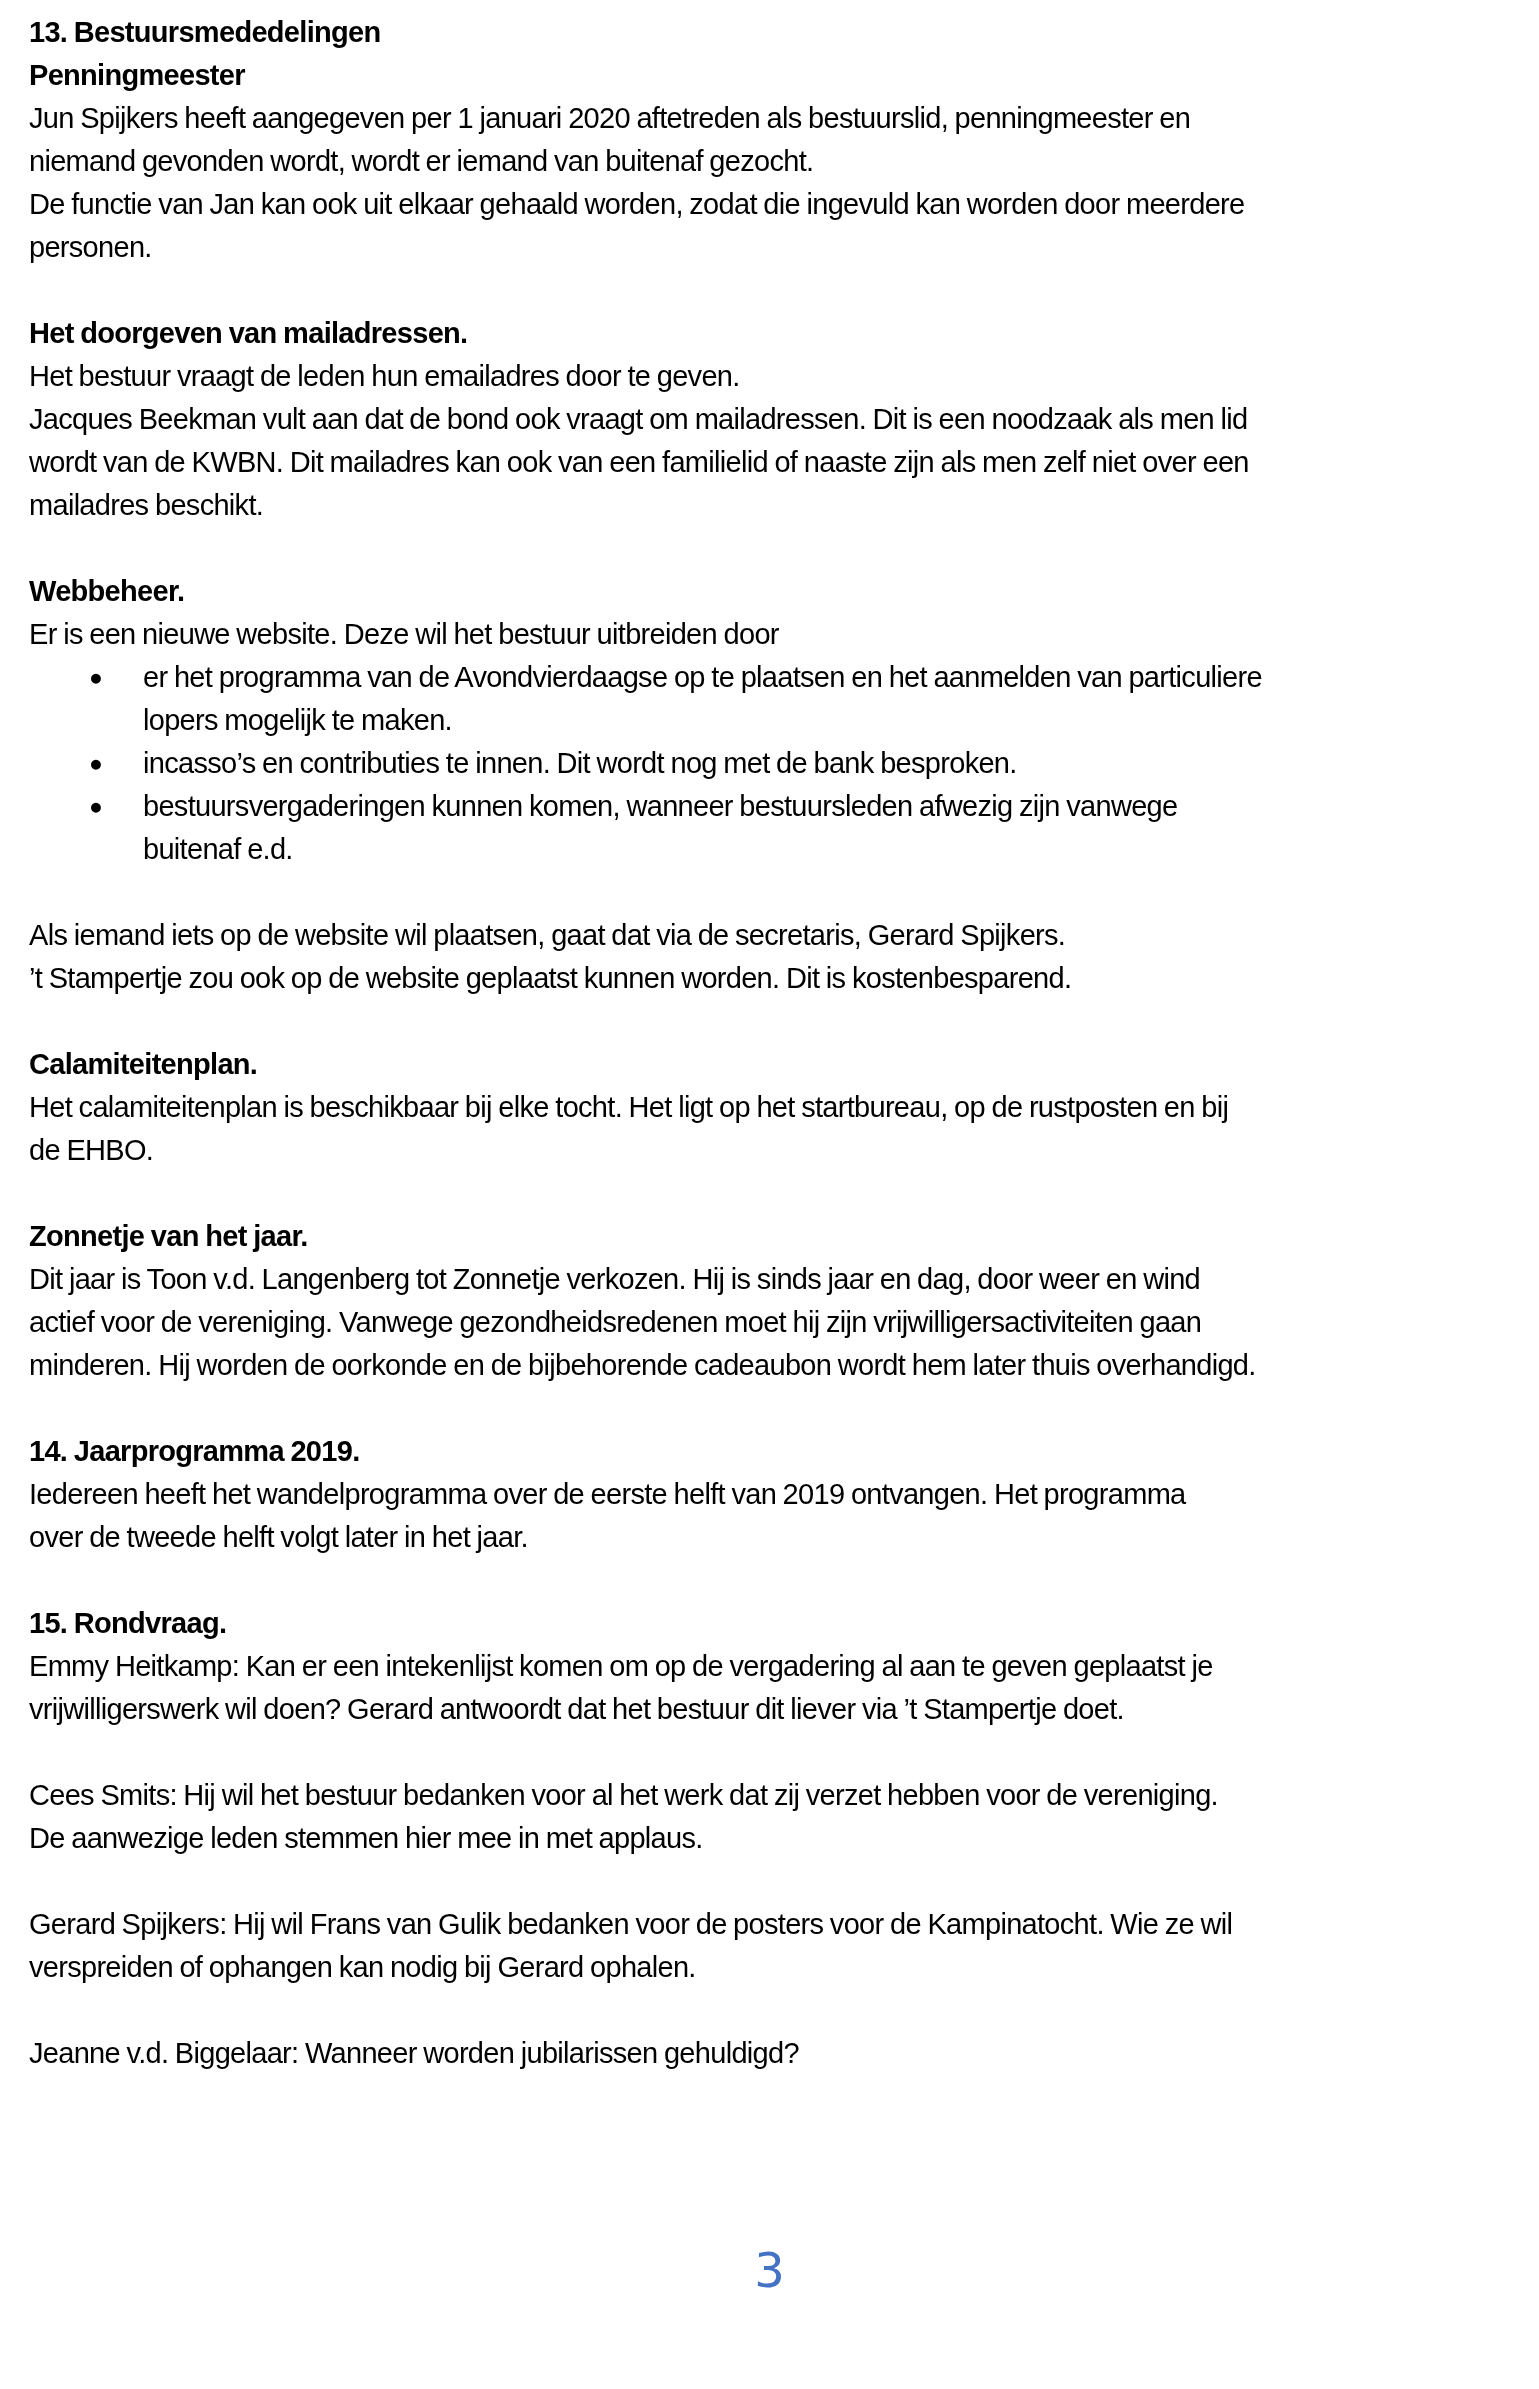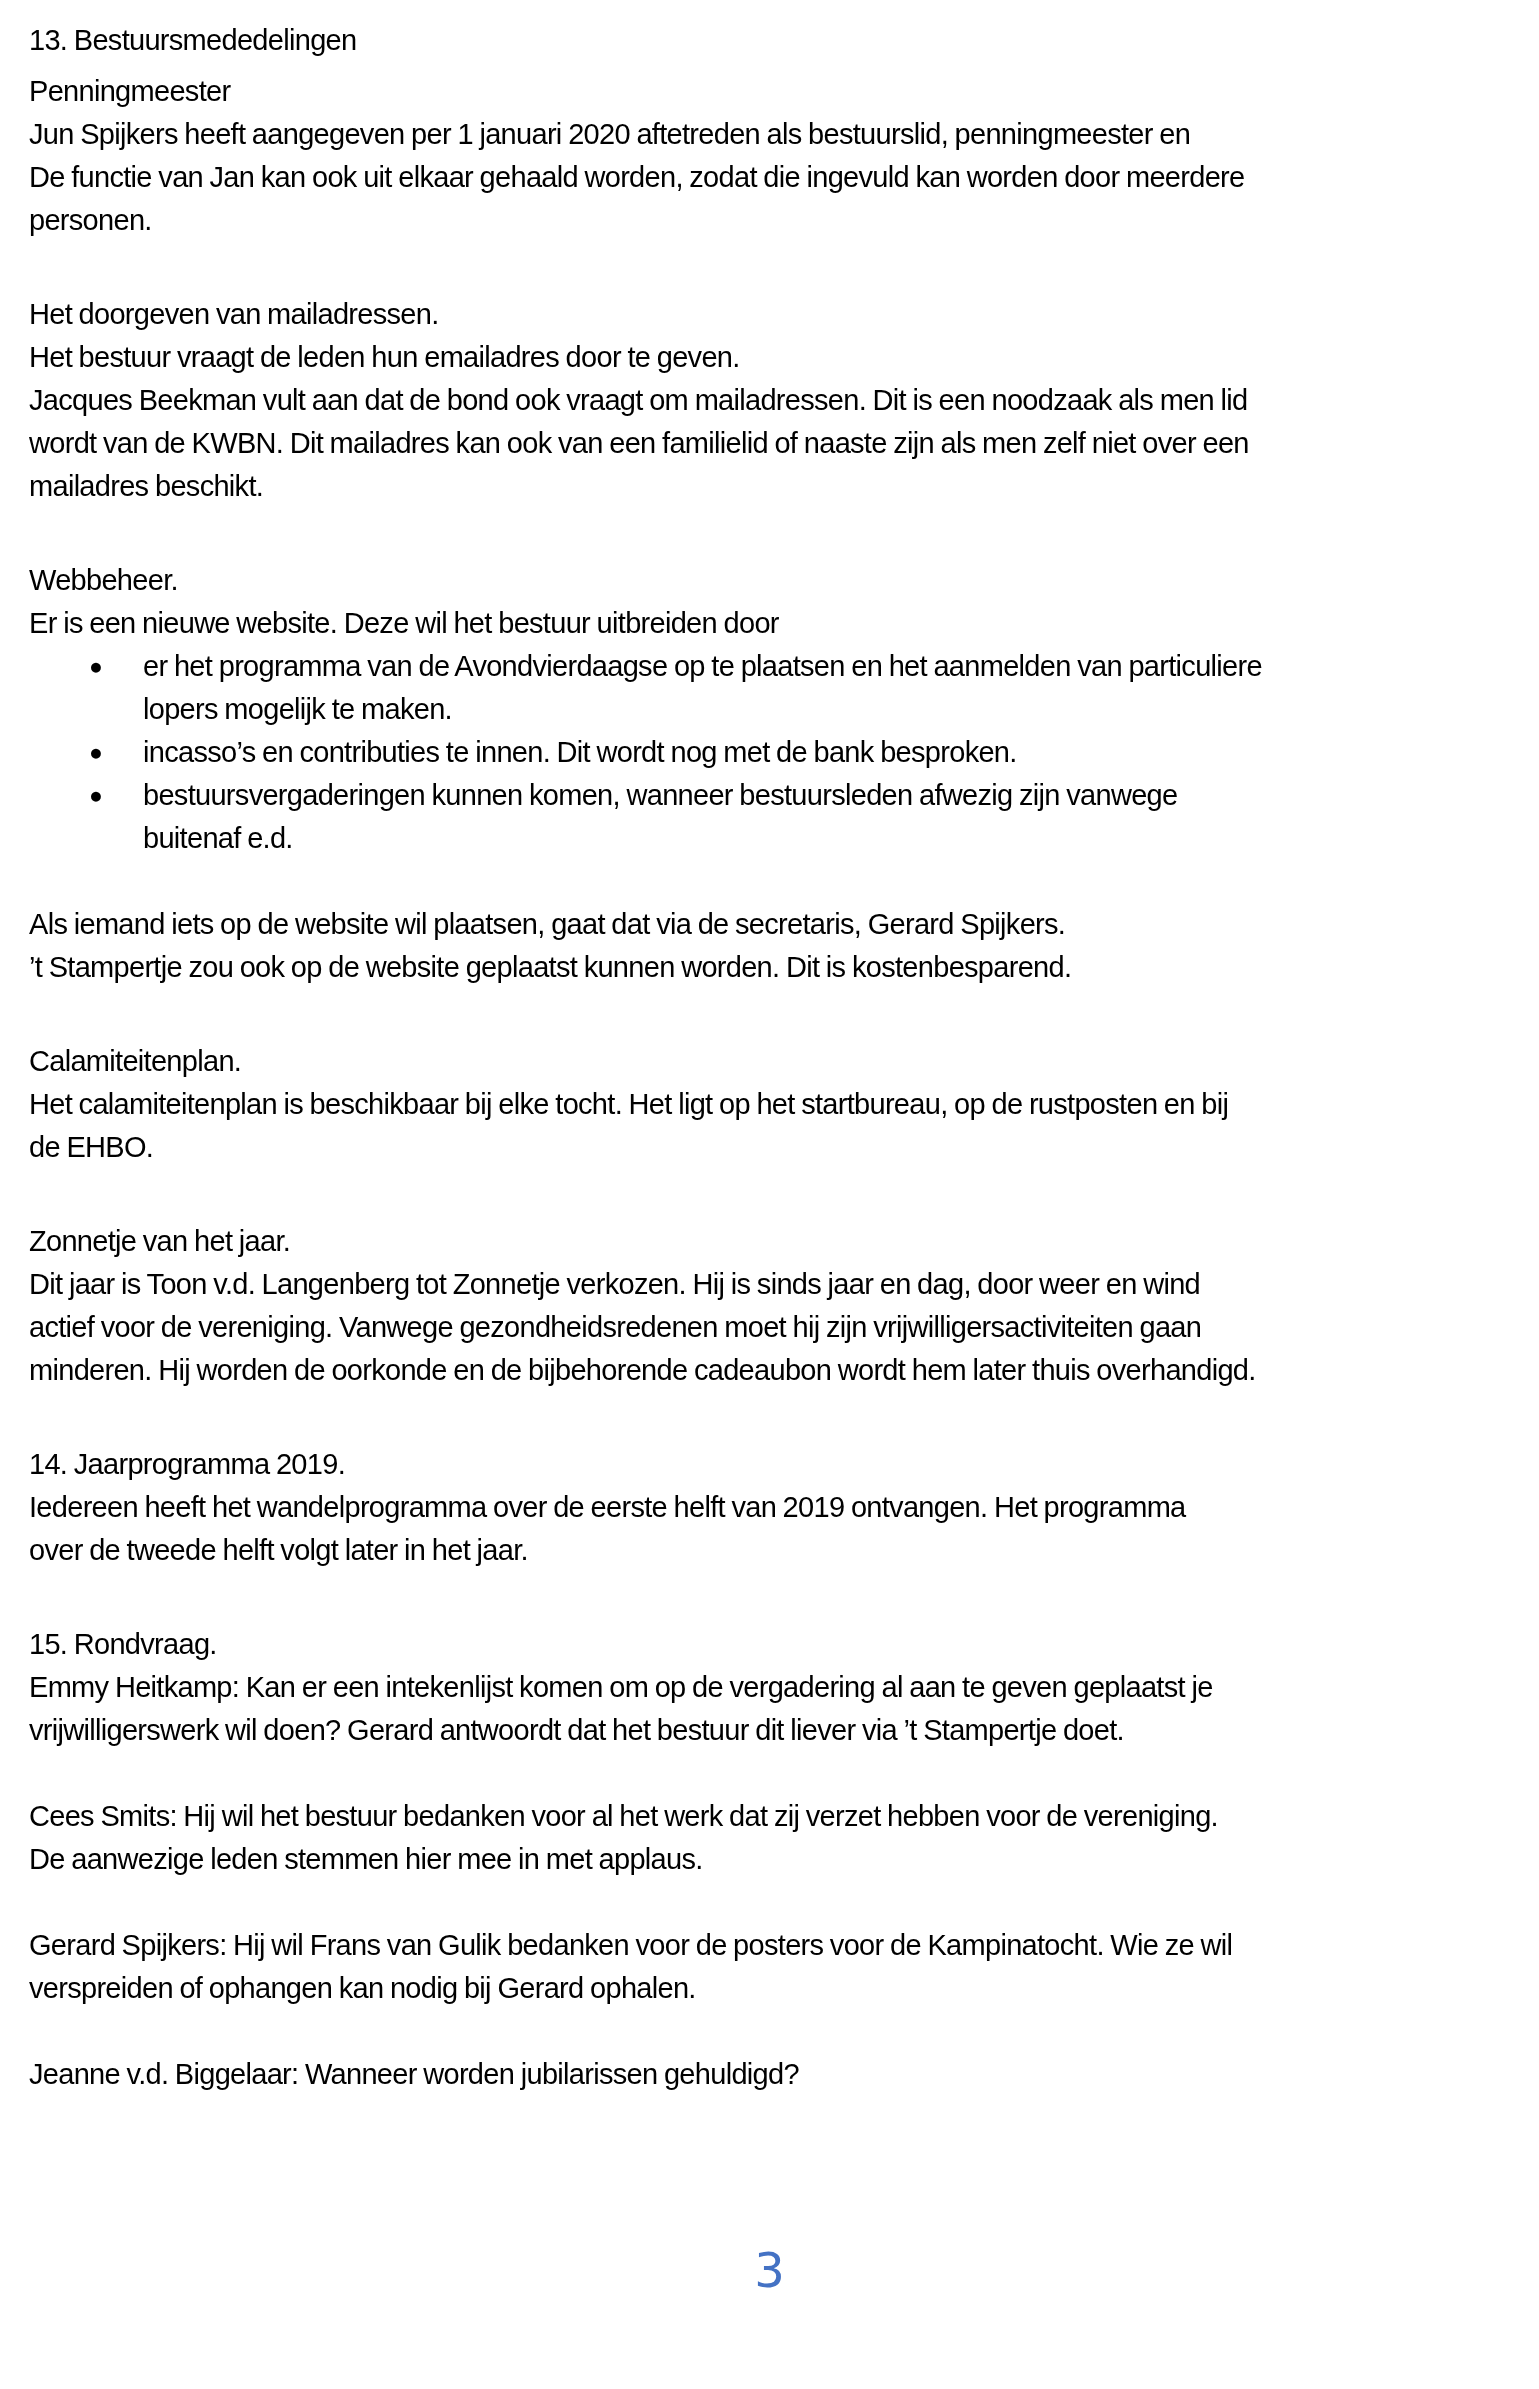--- a/index.html
+++ b/index.html
@@ -23,21 +23,21 @@
     }
     .line {
       display: block;
       height: 43px;
       line-height: 43px;
       font-size: 29px;
       letter-spacing: -0.7px;
       white-space: nowrap;
       word-spacing: -0.8px;
     }
-    .bold { font-weight: normal; margin-top: 8px; }
+    .bold { font-weight: bold; }
     .blank { height: 43px; }
     .bullet-item {
       position: relative;
       padding-left: 114px;
     }
     .bullet-item .bullet {
       position: absolute;
       left: 60px;
       top: 0;
       height: 43px;
@@ -60,20 +60,21 @@
 <body>
 
 <div class="page">
 
   <div>
     <div class="line bold">13. Bestuursmededelingen</div>
 
     <div>
       <div class="line bold">Penningmeester</div>
       <div class="line">Jun Spijkers heeft aangegeven per 1 januari 2020 aftetreden als bestuurslid, penningmeester en</div>
+      <div class="line">niemand gevonden wordt, wordt er iemand van buitenaf gezocht.</div>
       <div class="line">De functie van Jan kan ook uit elkaar gehaald worden, zodat die ingevuld kan worden door meerdere</div>
       <div class="line">personen.</div>
     </div>
 
     <div class="blank"></div>
 
     <div>
       <div class="line bold">Het doorgeven van mailadressen.</div>
       <div class="line">Het bestuur vraagt de leden hun emailadres door te geven.</div>
       <div class="line">Jacques Beekman vult aan dat de bond ook vraagt om mailadressen. Dit is een noodzaak als men lid</div>

